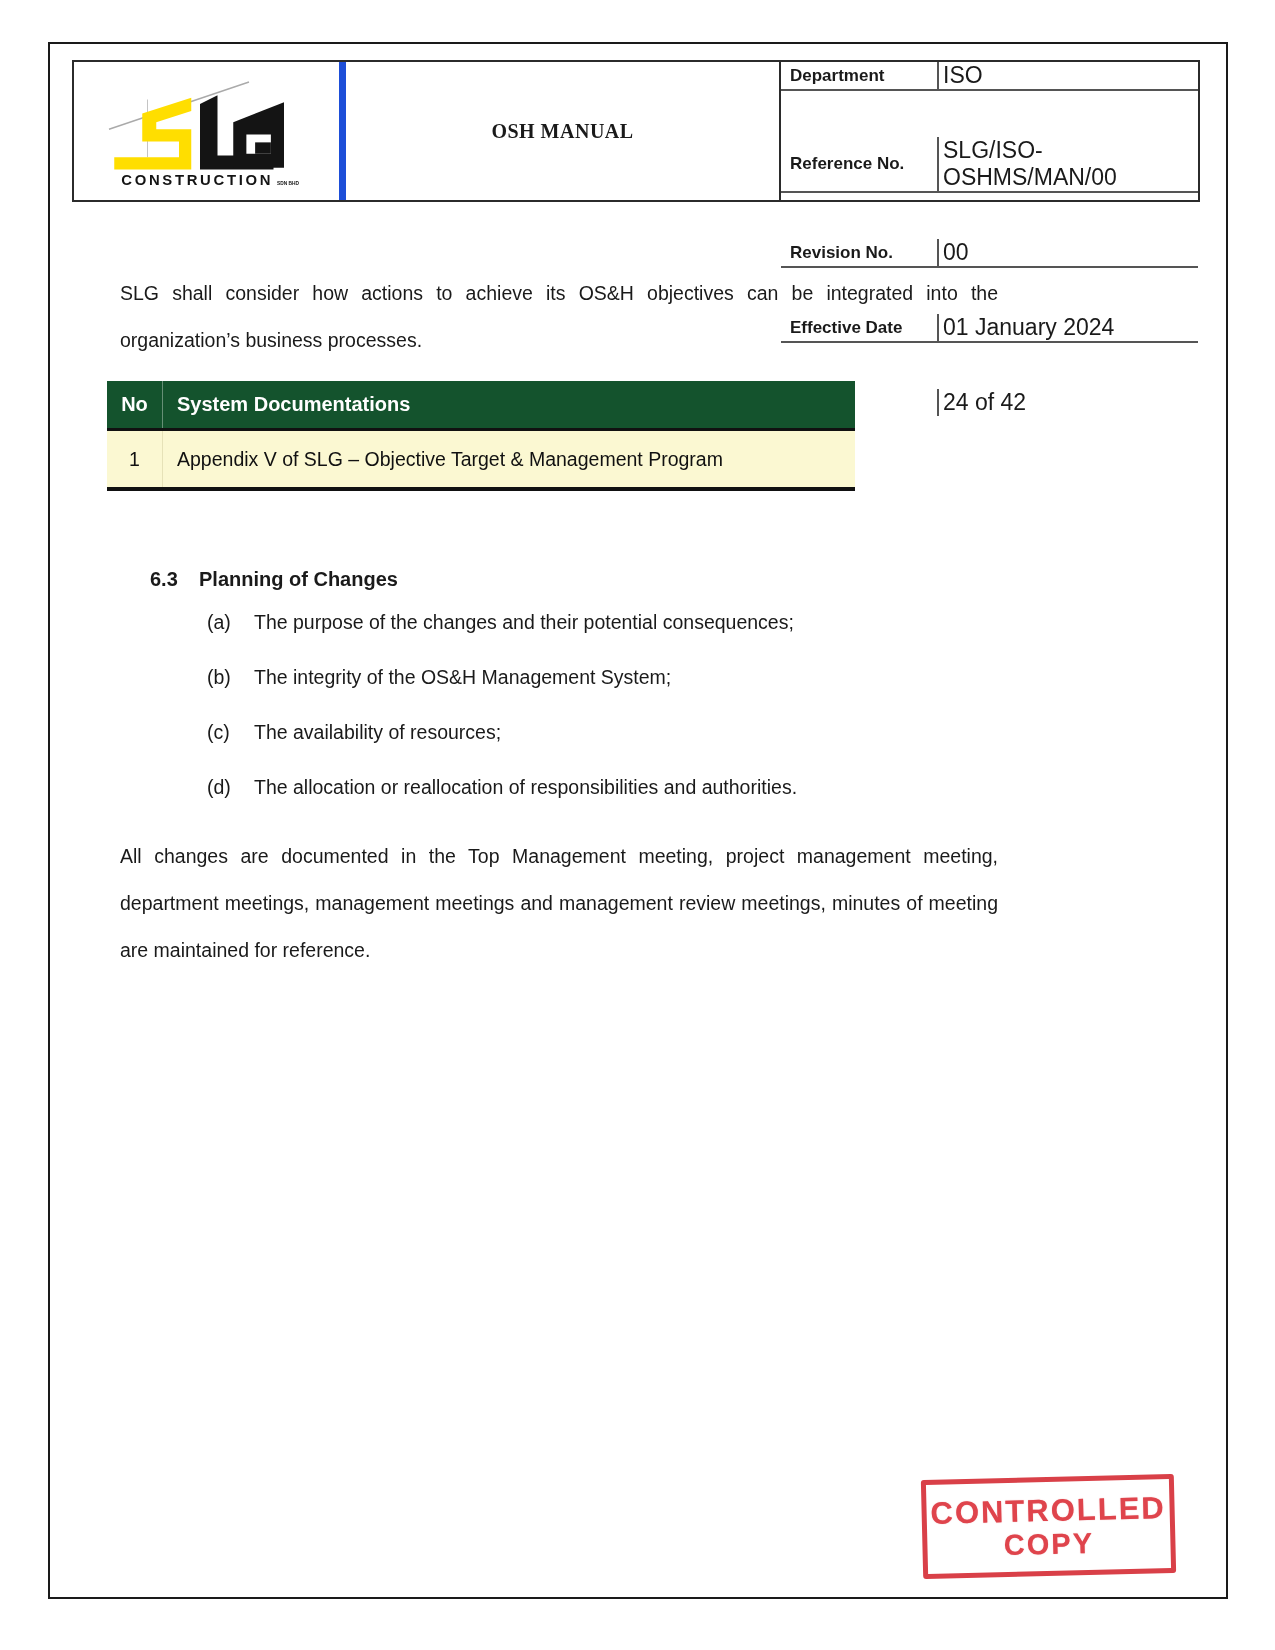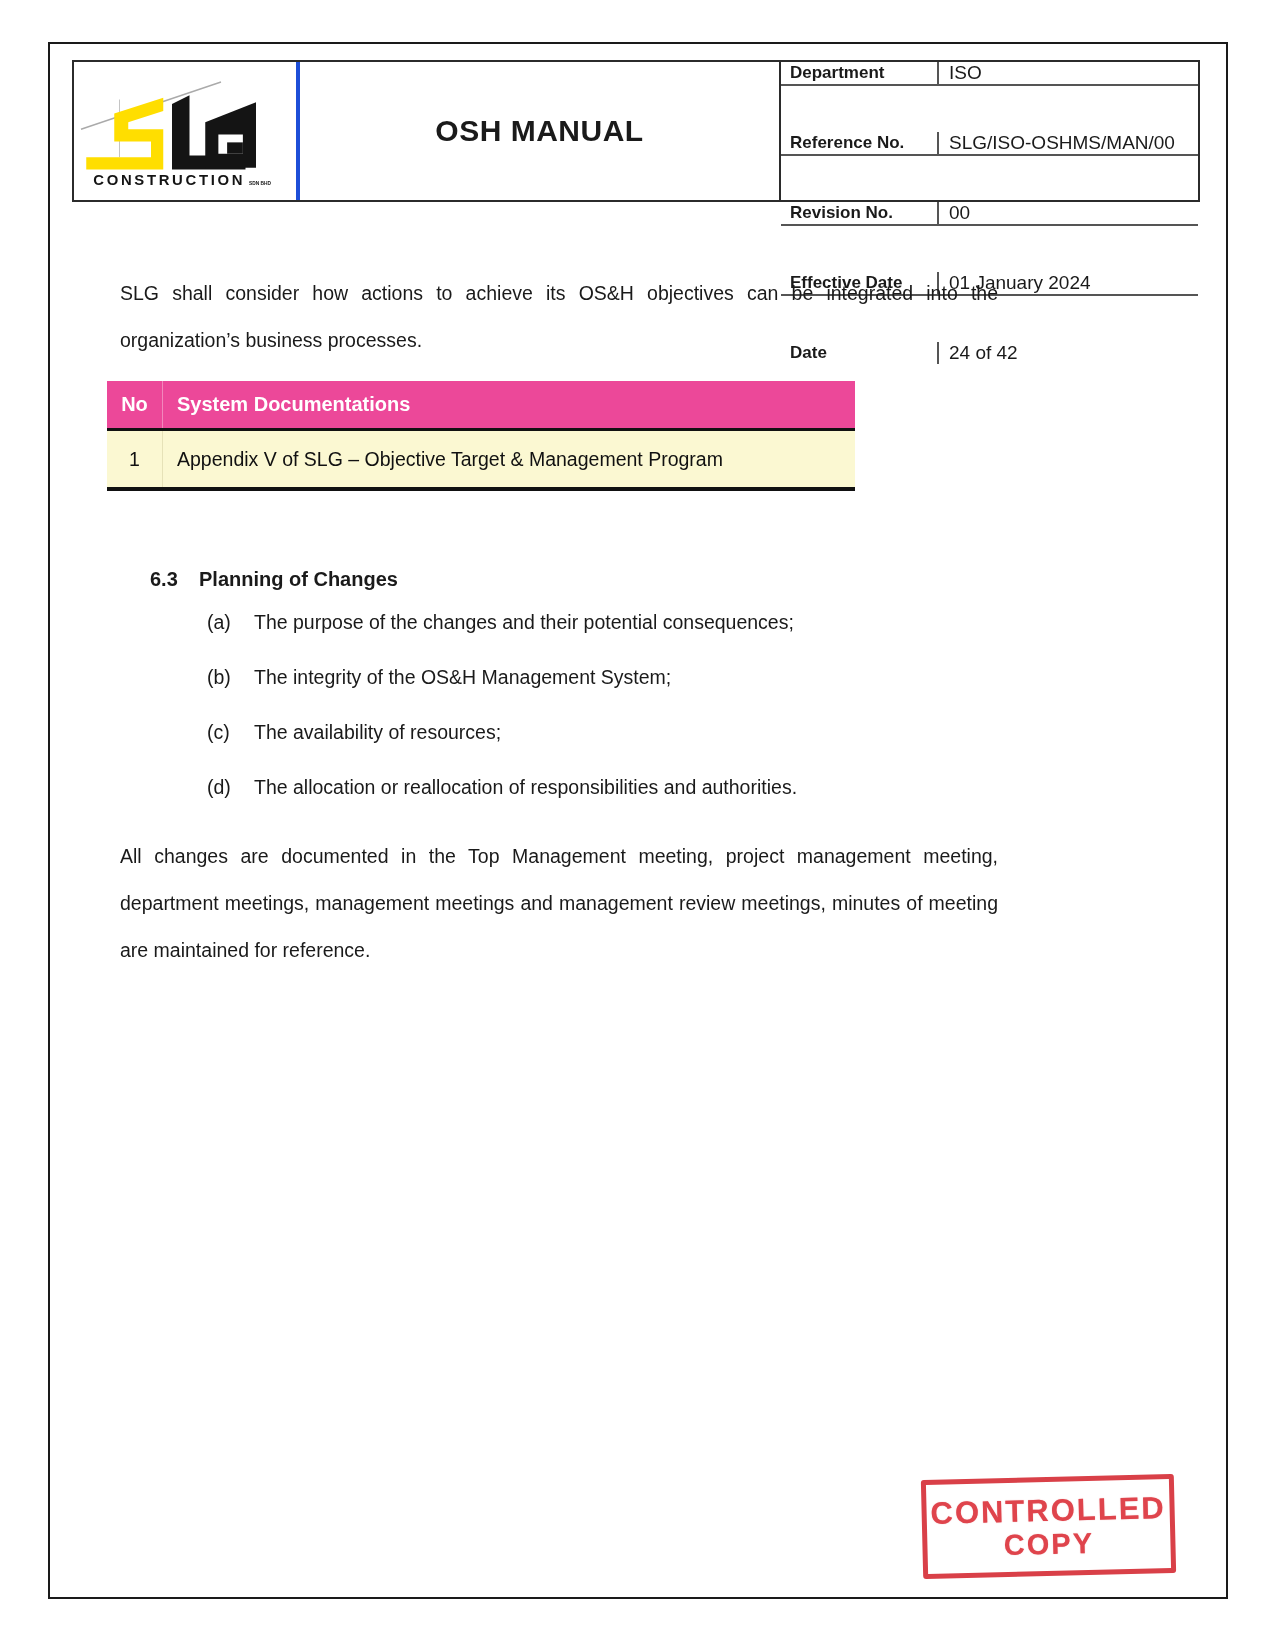--- a/index.html
+++ b/index.html
@@ -6,28 +6,28 @@
   html,body { width:1275px; height:1650px; background:#ffffff; font-family:"Liberation Sans", sans-serif; color:#1a1a1a; }
   .page {
     position:absolute; left:48px; top:42px; width:1180px; height:1557px;
     border:2px solid #1a1a1a; background:#ffffff;
   }
   
   .hdr {
     position:absolute; left:22px; top:16px; width:1128px; height:142px;
     border:2px solid #2b2b2b; display:flex;
   }
-  .hdr-logo-cell { width:226px; border-right:4px solid #1d4ed8; display:flex; align-items:center; }
+  .hdr-logo-cell { width:272px; border-right:7px solid #1d4ed8; display:flex; align-items:center; justify-content:center; }
   .hdr-title-cell { flex:1; display:flex; align-items:center; justify-content:center; border-right:2px solid #2b2b2b; }
-  .hdr-title { font-size:30px; font-weight:bold; letter-spacing:.5px; }
+  .hdr-title { font-size:20px; font-weight:bold; letter-spacing:.5px;font-family:Liberation Serif, serif; }
   .hdr-info { width:417px; display:flex; flex-direction:column;gap:46px; }
   .hdr-info-row { flex:1; display:flex; border-bottom:2px solid #555; }
   .hdr-info-row:last-child { border-bottom:none; }
   .hdr-info-label { width:158px; border-right:2px solid #555; font-weight:bold; font-size:17px; display:flex; align-items:center; padding-left:9px; }
-  .hdr-info-value { flex:1; font-size:19px; display:flex; align-items:center; padding-left:10px; }
+  .hdr-info-value { flex:1; font-size:23px; display:flex; align-items:center; padding-left:4px; }
   
   .content { position:absolute; left:0; top:158px; width:100%; }
   .bodytext { margin-left:70px; width:878px; font-size:19.5px; line-height:47px; }
   .just { text-align:justify; }
   .p1 { margin-top:68px; }
   .p2 { margin-top:4px; }
   
   .rel-table { margin:17px 0 0 57px; width:748px; border-bottom:4px solid #111; }
   .rel-head { display:flex; height:50px; color:#ffffff; font-weight:bold; font-size:20px; border-bottom:3px solid #111; }
   .rel-head .c-no { width:56px; display:flex; align-items:center; justify-content:center; border-right:1px solid rgba(255,255,255,.35); }
@@ -107,21 +107,21 @@
       </div>
     </div>
   </div>
 
   <div class="content">
 
     <p class="bodytext just p1">SLG shall consider how actions to achieve its OS&amp;H objectives can be integrated into the organization’s business processes.</p>
 
 
     <div class="rel-table">
-      <div class="rel-head" style="background:#ec4899;">
+      <div class="rel-head" style="background:#14532d;">
         <div class="c-no">No</div>
         <div class="c-doc">System Documentations</div>
       </div>
       <div class="rel-row" style="background:#FBF8D2;">
         <div class="c-no">1</div>
         <div class="c-doc">Appendix V of SLG – Objective Target &amp; Management Program</div>
       </div>
     </div>
 
     <div class="sec-head">

